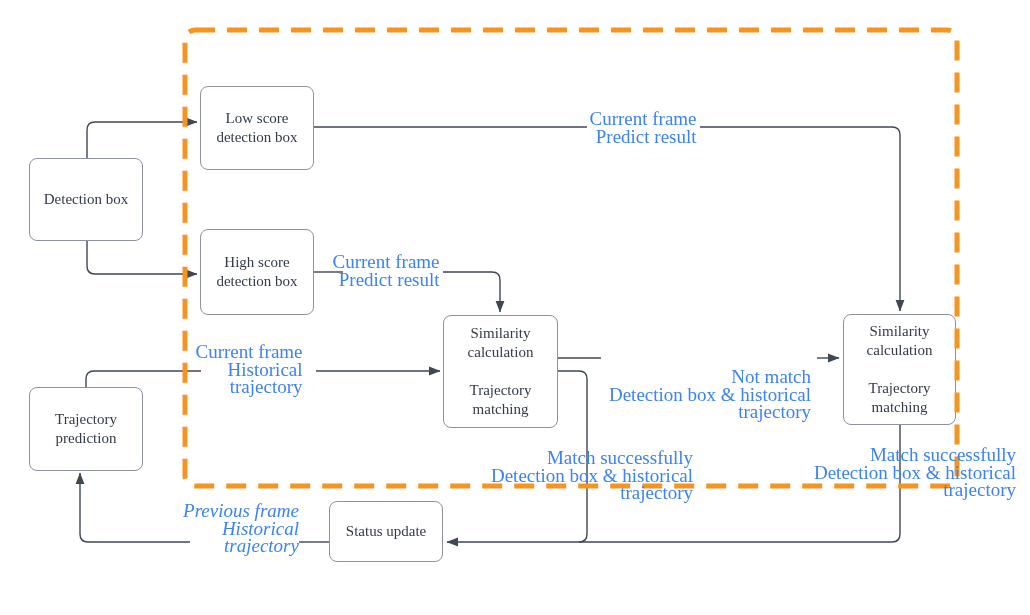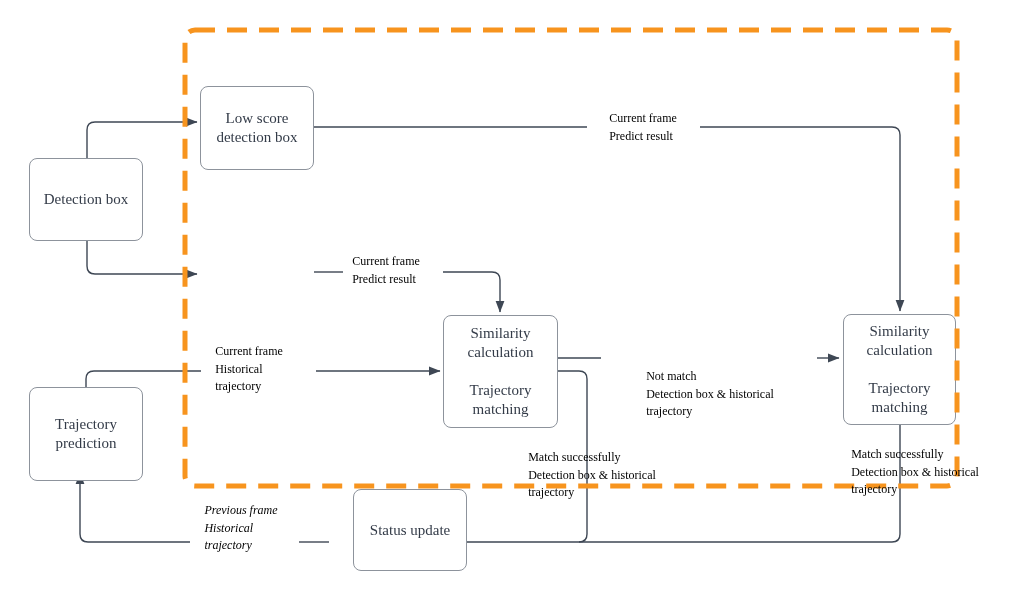--- a/index.html
+++ b/index.html
@@ -13,31 +13,31 @@
   .edge{stroke:#3e4754;stroke-width:1.4;fill:none;}
   .node{
     position:absolute;z-index:2;box-sizing:border-box;
     background:#ffffff;border:1px solid #8d939c;border-radius:8px;
     display:flex;align-items:center;justify-content:center;
     text-align:center;color:#333b48;font-size:15px;line-height:19px;
     white-space:pre-line;padding:4px;
   }
   .edge-label{
     position:absolute;z-index:4;transform:translate(-50%,-50%);
-    text-align:left;color:#000000;font-size:12px;line-height:17.5px;
+    text-align:right;color:#3b82f6;font-size:19px;line-height:17.5px;
     white-space:pre;
   }
   
   .n-detection{left:29px;top:158px;width:114px;height:83px;}
   .n-low{left:200px;top:86px;width:114px;height:84px;}
   .n-high{left:200px;top:229px;width:114px;height:86px;}
-  .n-traj{left:29px;top:387px;width:114px;height:94px;}
+  .n-traj{left:29px;top:387px;width:114px;height:84px;}
   .n-sim-left{left:443px;top:315px;width:115px;height:113px;}
   .n-sim-right{left:843px;top:314px;width:113px;height:111px;}
-  .n-status{left:329px;top:489px;width:114px;height:82px;margin-left:24px;}
+  .n-status{left:329px;top:501px;width:114px;height:61px;}
   
   .l-cpt{left:643px;top:127px;}
   .l-cpm{left:386px;top:270px;}
   .l-ch{left:249px;top:369px;}
   .l-nm{left:710px;top:360px;margin-top:34px;}
   .l-ml{left:592px;top:475px;}
   .l-mr{left:915px;top:472px;}
   .l-pf{left:241px;top:528px;font-style:italic;}
 </style>
 </head>
@@ -62,20 +62,21 @@
     <path class="edge" d="M558 358 H601"></path>
     <path class="edge" d="M817 358 H839" marker-end="url(#arrowhead)"></path>
     <path class="edge" d="M558 371 H579 Q587 371 587 379 V534 Q587 542 579 542"></path>
     <path class="edge" d="M900 425 V534 Q900 542 892 542 H447" marker-end="url(#arrowhead)"></path>
     <path class="edge" d="M329 542 H299"></path>
     <path class="edge" d="M190 542 H88 Q80 542 80 534 V473" marker-end="url(#arrowhead)"></path>
   </svg>
 
   <div class="node n-low">Low score detection box</div>
   <div class="node n-detection">Detection box</div>
+  <div class="node n-high">High score detection box</div>
   <div class="node n-traj">Trajectory prediction</div>
   <div class="node n-sim-left">Similarity calculation
 
 Trajectory matching</div>
   <div class="node n-sim-right">Similarity calculation
 
 Trajectory matching</div>
   <div class="node n-status">Status update</div>
 
   <svg class="layer frame" viewBox="0 0 1030 615">

